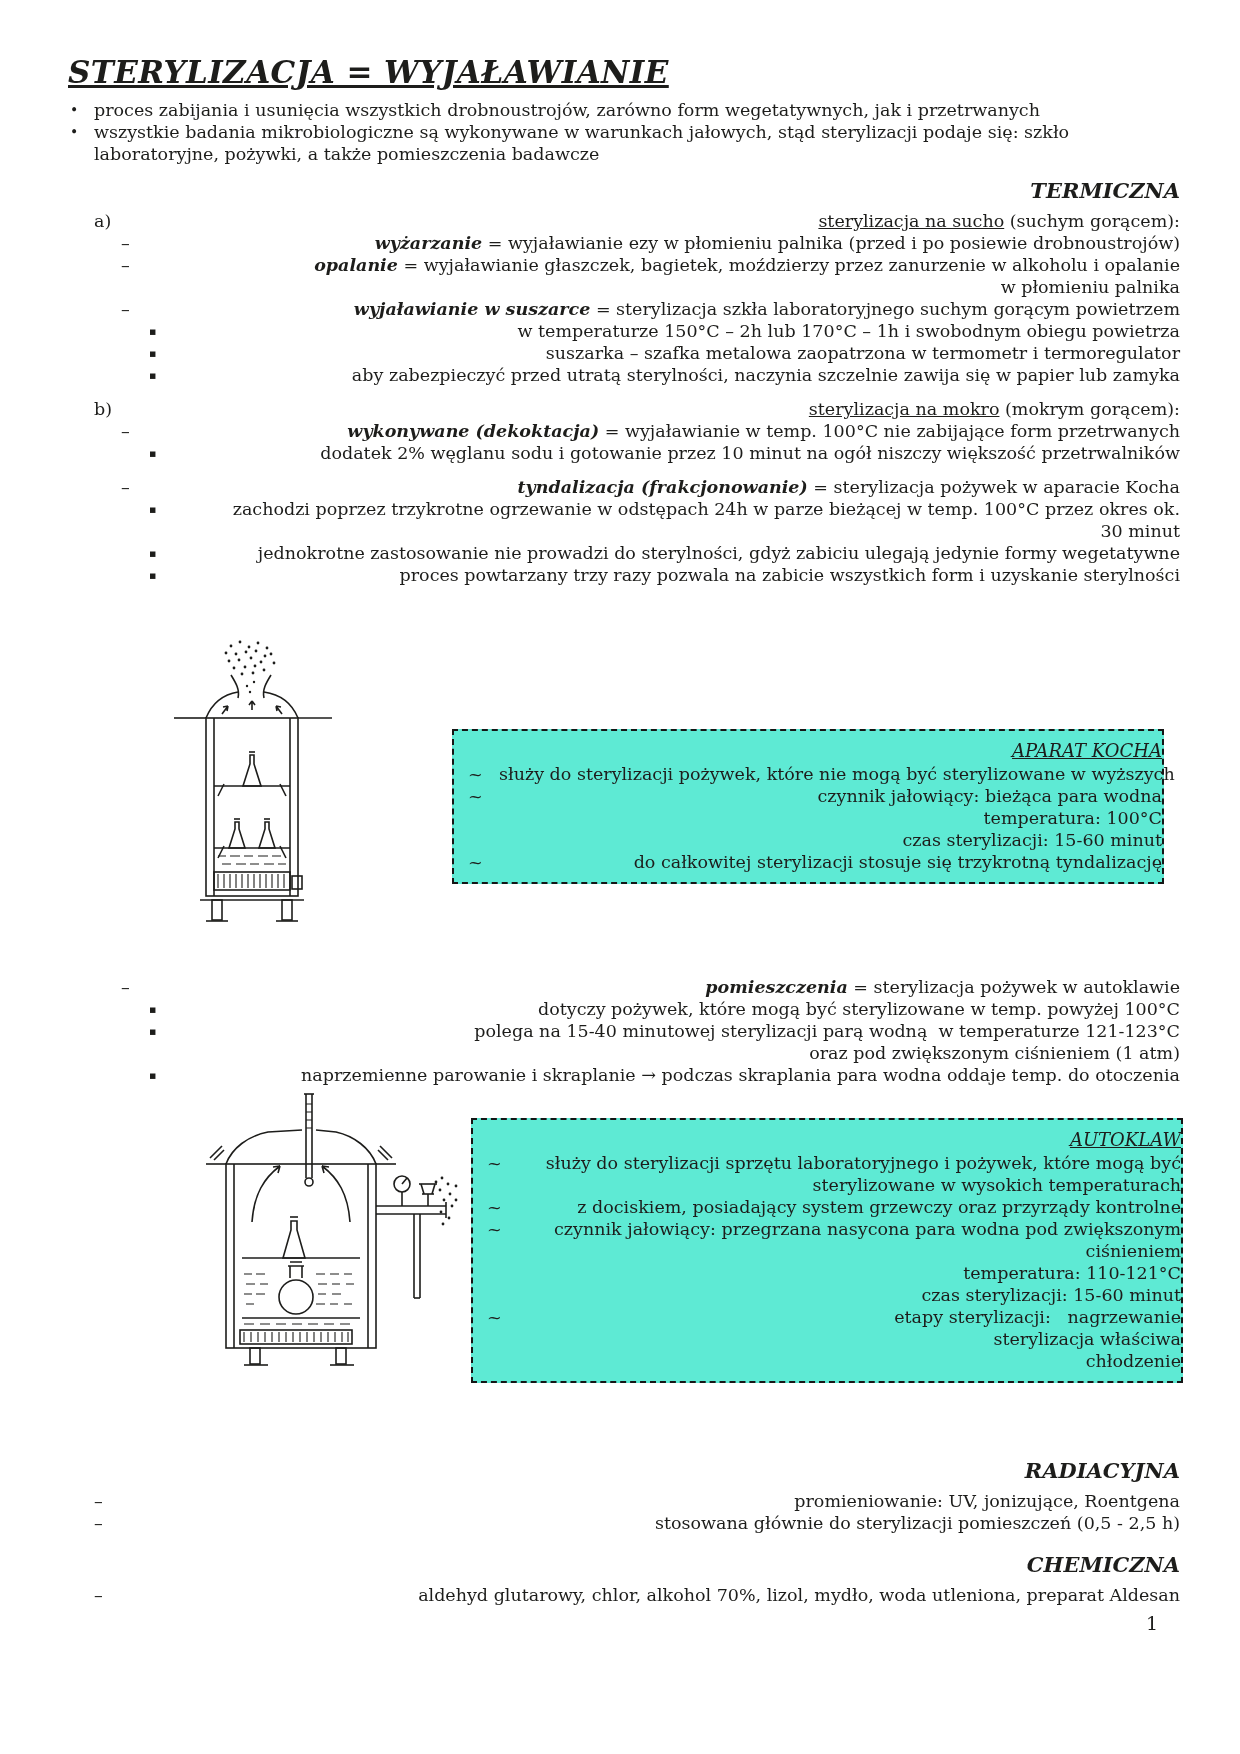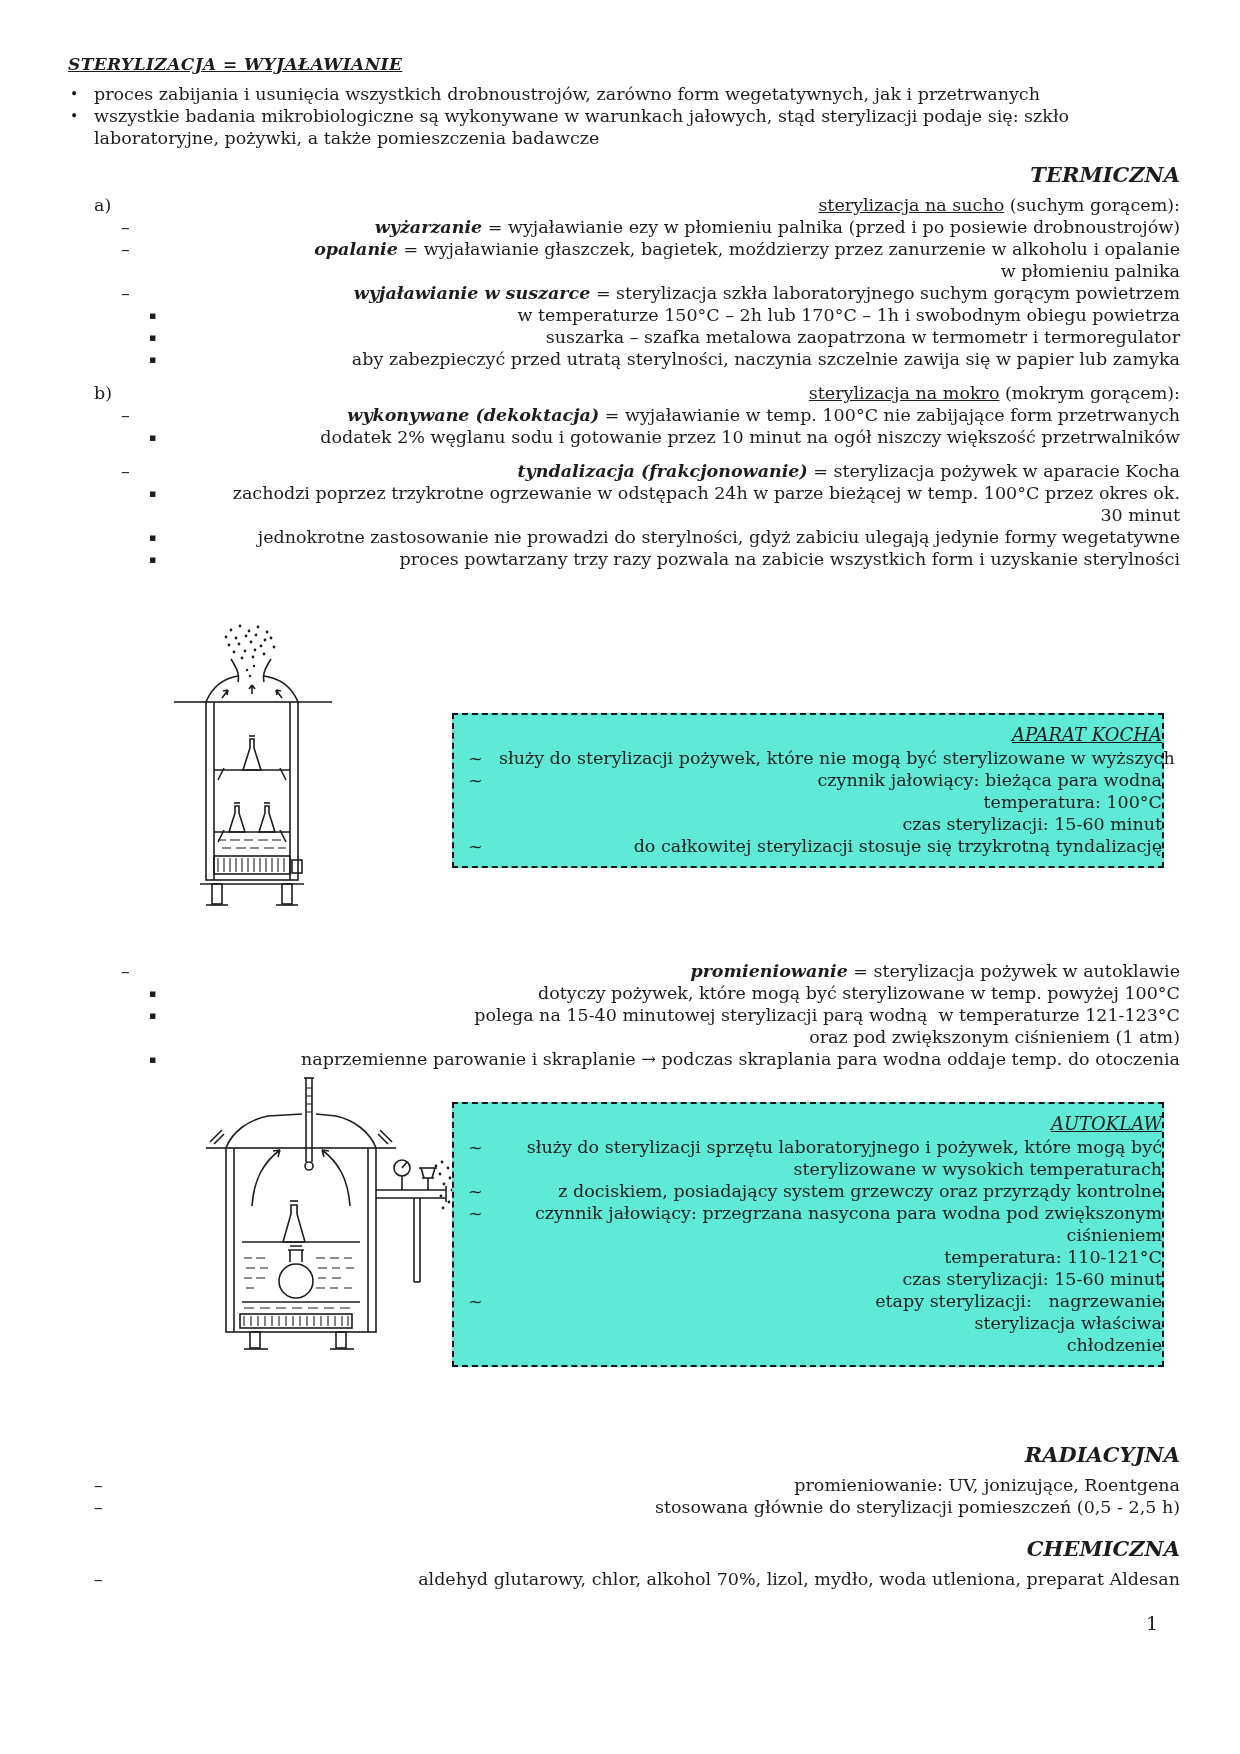--- a/index.html
+++ b/index.html
@@ -2,21 +2,21 @@
 <html><head>
 <meta charset="utf-8">
 <style>
   html,body{margin:0;padding:0;}
   body{
     width:1240px;height:1754px;background:#ffffff;position:relative;overflow:hidden;
     font-family:"DejaVu Serif","Liberation Serif",serif;color:#1d1d1b;
   }
   .page{padding:54px 60px 0 68px;}
   .doc-title{
-    font-size:17px;font-weight:bold;font-style:italic;text-decoration:underline;
+    font-size:31px;font-weight:bold;font-style:italic;text-decoration:underline;
     margin:0 0 9px 0;letter-spacing:.4px;
   }
   .line{position:relative;white-space:nowrap;line-height:22px;font-size:17.5px;}
   .line .marker{position:absolute;}
   .indb{padding-left:26px;} .indb .marker{left:2px;font-size:14px;}
   .ind0{padding-left:28px;} .ind0 .marker{left:0;}
   .ind1{padding-left:54px;} .ind1 .marker{left:27px;}
   .ind2{padding-left:81px;} .ind2 .marker{left:55px;font-size:11px;top:1px;}
   .sp{margin-top:12px;}
   .sec{margin-left:26px;text-align:right;}
@@ -25,21 +25,21 @@
   .bi{font-weight:bold;font-style:italic}
   .u{text-decoration:underline}
   .fig-row{position:relative;}
   #row-koch{height:390px;}
   #row-autoklaw{height:352px;margin-top:4px;}
   .fig{position:absolute;}
   #fig-koch{left:74px;top:52px;}
   #fig-autoklaw{left:96px;top:0;}
   .dashed-box{position:absolute;border:2px dashed #151515;box-sizing:border-box;padding:7px 0 9px 0;background:#5eead4;}
   #koch-box{left:358px;top:143px;width:712px;}
-  #autoklaw-box{left:358px;top:28px;width:712px;}
+  #autoklaw-box{left:377px;top:28px;width:712px;}
   .box-title{margin-left:22px;font-style:italic;text-decoration:underline;font-size:18px;line-height:25px;}
   .dashed-box .line{padding-left:45px;}
   .dashed-box .marker{left:14px;}
   .dashed-box .line.deep{padding-left:167px;}
   .page-num{position:absolute;left:1146px;top:1612px;font-size:19px;}
 </style>
 </head>
 <body>
 
 <div class="page">
@@ -146,21 +146,21 @@
             <div class="line ind0"><span class="marker">~</span><span>służy do sterylizacji pożywek, które nie mogą być sterylizowane w wyższych</span></div>
             <div class="line ind0"><span class="marker">~</span><span>czynnik jałowiący: bieżąca para wodna</span></div>
             <div class="line ind0"><span>temperatura: </span><span class="i">100°C</span></div>
             <div class="line ind0"><span>czas sterylizacji: </span><span class="i">15-60 minut</span></div>
             <div class="line ind0"><span class="marker">~</span><span>do całkowitej sterylizacji stosuje się trzykrotną tyndalizację</span></div>
           </div>
       </div>
     </div>
 
     <div>
-        <div class="line ind1"><span class="marker">–</span><span class="bi">promieniowanie</span><span> = sterylizacja pożywek w </span><span class="i">autoklawie</span></div>
+        <div class="line ind1"><span class="marker">–</span><span class="bi">pomieszczenia</span><span> = sterylizacja pożywek w </span><span class="i">autoklawie</span></div>
         <div class="line ind2"><span class="marker">▪</span><span>dotyczy pożywek, które mogą być sterylizowane w temp. powyżej 100°C</span></div>
         <div class="line ind2"><span class="marker">▪</span><span>polega na </span><span class="i">15-40 minutowej</span><span> sterylizacji parą wodną&nbsp; w temperaturze </span><span class="i">121-123°C</span></div>
         <div class="line ind2"><span>oraz pod zwiększonym ciśnieniem (</span><span class="i">1 atm</span><span>)</span></div>
         <div class="line ind2"><span class="marker">▪</span><span>naprzemienne parowanie i skraplanie → podczas skraplania para wodna oddaje temp. do otoczenia</span></div>
       </div>
 
     <div id="row-autoklaw" class="fig-row">
       <svg id="fig-autoklaw" class="fig" width="270" height="285" viewBox="0 0 270 285">
         <g fill="#1d1d1b" stroke="none">
           <circle cx="252" cy="88" r="1.4"></circle>

